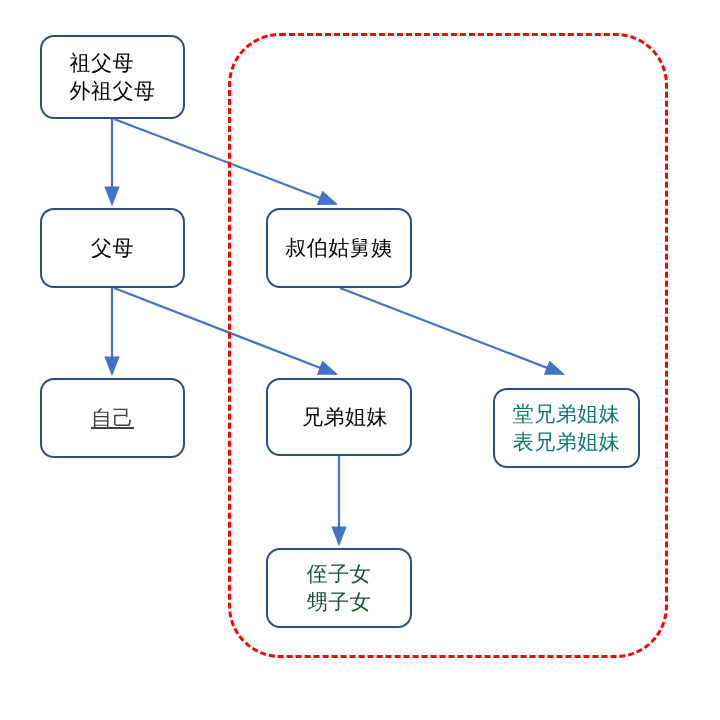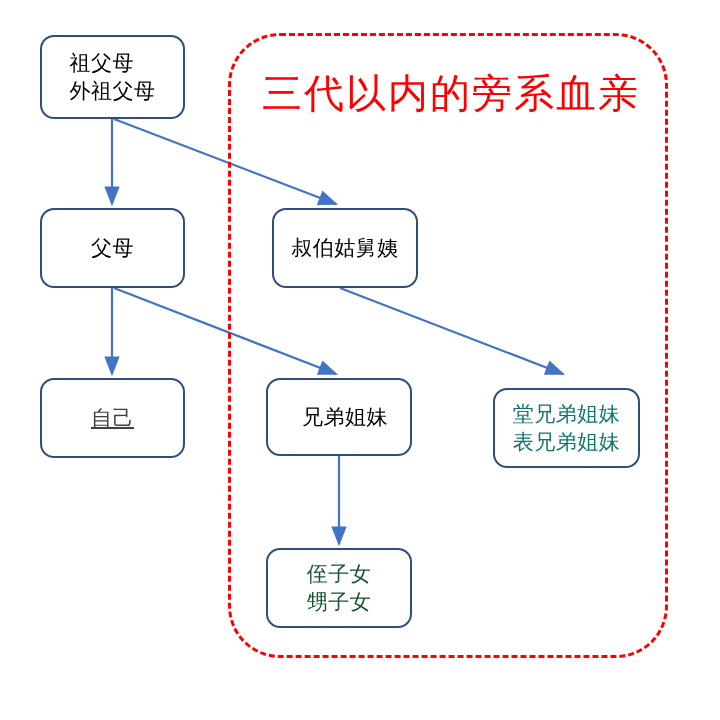--- a/index.html
+++ b/index.html
@@ -59,21 +59,20 @@
     z-index: 2;
   }
 </style>
 </head>
 <body>
 
 <div id="canvas" style="width: 720px; height: 720px; background: rgb(255, 255, 255);">
 
   <div class="group-region" style="left: 228px; top: 33px; width: 440px; height: 625px; border-color: rgb(255, 0, 0);"></div>
 
-  <div class="group-title" style="left: 262px; top: 66px; color: rgb(255, 0, 0);">三代以内的旁系血亲</div>
 
   <svg id="edges" viewBox="0 0 720 720" xmlns="http://www.w3.org/2000/svg">
     <defs>
       <marker id="arrowhead" markerWidth="9" markerHeight="7" refX="8" refY="3.5" orient="auto" markerUnits="strokeWidth">
         <polygon points="0 0, 9 3.5, 0 7" fill="#4472C4"></polygon>
       </marker>
     </defs>
     <g id="edge-group">
         <line x1="112" y1="119" x2="112" y2="204" stroke="#4472C4" stroke-width="2.2" marker-end="url(#arrowhead)"></line>
         <line x1="114" y1="119" x2="336" y2="204" stroke="#4472C4" stroke-width="2.2" marker-end="url(#arrowhead)"></line>
@@ -81,21 +80,21 @@
         <line x1="114" y1="288" x2="336" y2="374" stroke="#4472C4" stroke-width="2.2" marker-end="url(#arrowhead)"></line>
         <line x1="340" y1="288" x2="563" y2="374" stroke="#4472C4" stroke-width="2.2" marker-end="url(#arrowhead)"></line>
         <line x1="339" y1="456" x2="339" y2="544" stroke="#4472C4" stroke-width="2.2" marker-end="url(#arrowhead)"></line>
       </g>
   </svg>
 
   <div id="node-layer">
       <div class="node" style="left: 40px; top: 35px; width: 145px; height: 84px; border-color: rgb(46, 78, 126); background: rgb(255, 255, 255); color: rgb(0, 0, 0);">祖父母
 外祖父母</div>
       <div class="node" style="left: 40px; top: 208px; width: 145px; height: 80px; border-color: rgb(46, 78, 126); background: rgb(255, 255, 255); color: rgb(0, 0, 0);">父母</div>
-      <div class="node" style="left: 266px; top: 208px; width: 146px; height: 80px; border-color: rgb(46, 78, 126); background: rgb(255, 255, 255); color: rgb(0, 0, 0); margin-left: 6px;">叔伯姑舅姨</div>
+      <div class="node" style="left: 266px; top: 208px; width: 146px; height: 80px; border-color: rgb(46, 78, 126); background: rgb(255, 255, 255); color: rgb(0, 0, 0);">叔伯姑舅姨</div>
       <div class="node" style="left: 40px; top: 378px; width: 145px; height: 80px; border-color: rgb(46, 78, 126); background: rgb(255, 255, 255); color: #404040; text-decoration: underline;">自己</div>
       <div class="node" style="left: 266px; top: 378px; width: 146px; height: 78px; border-color: rgb(46, 78, 126); background: rgb(255, 255, 255); color: rgb(0, 0, 0); padding-left: 12px;">兄弟姐妹</div>
       <div class="node" style="left: 493px; top: 388px; width: 147px; height: 80px; border-color: rgb(46, 78, 126); background: rgb(255, 255, 255); color: #0f766e;">堂兄弟姐妹
 表兄弟姐妹</div>
       <div class="node" style="left: 266px; top: 548px; width: 146px; height: 80px; border-color: rgb(46, 78, 126); background: rgb(255, 255, 255); color: #14532d;">侄子女
 甥子女</div>
     </div>
 
 </div>
 

